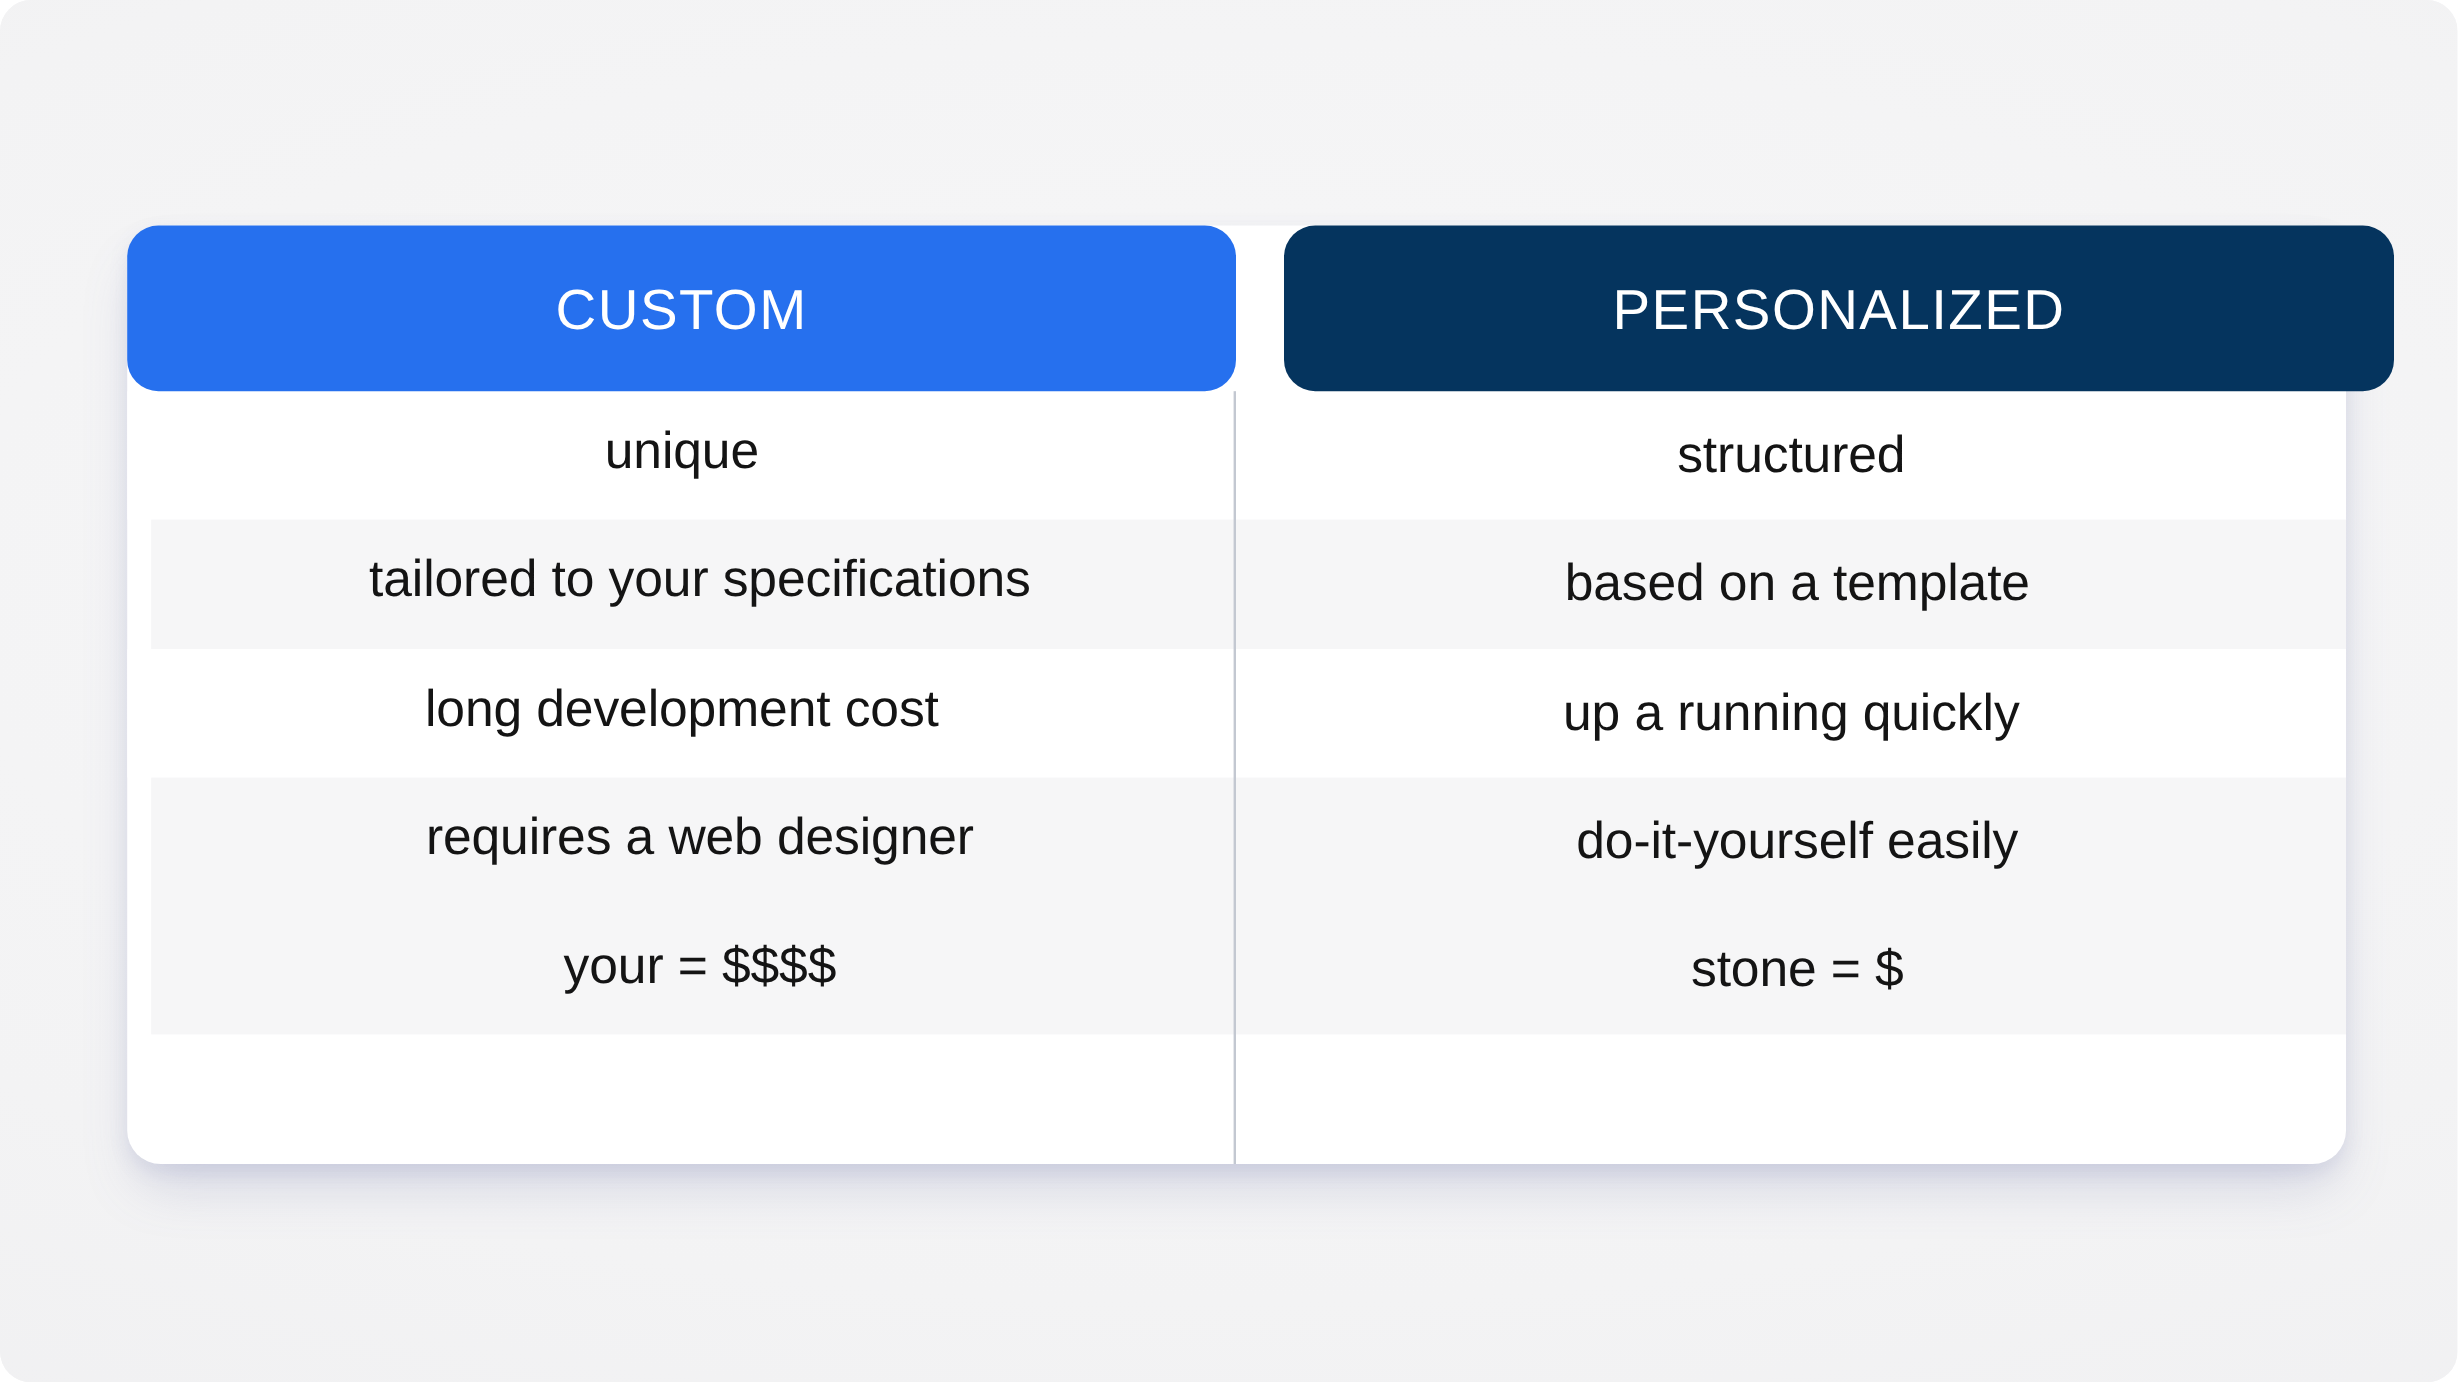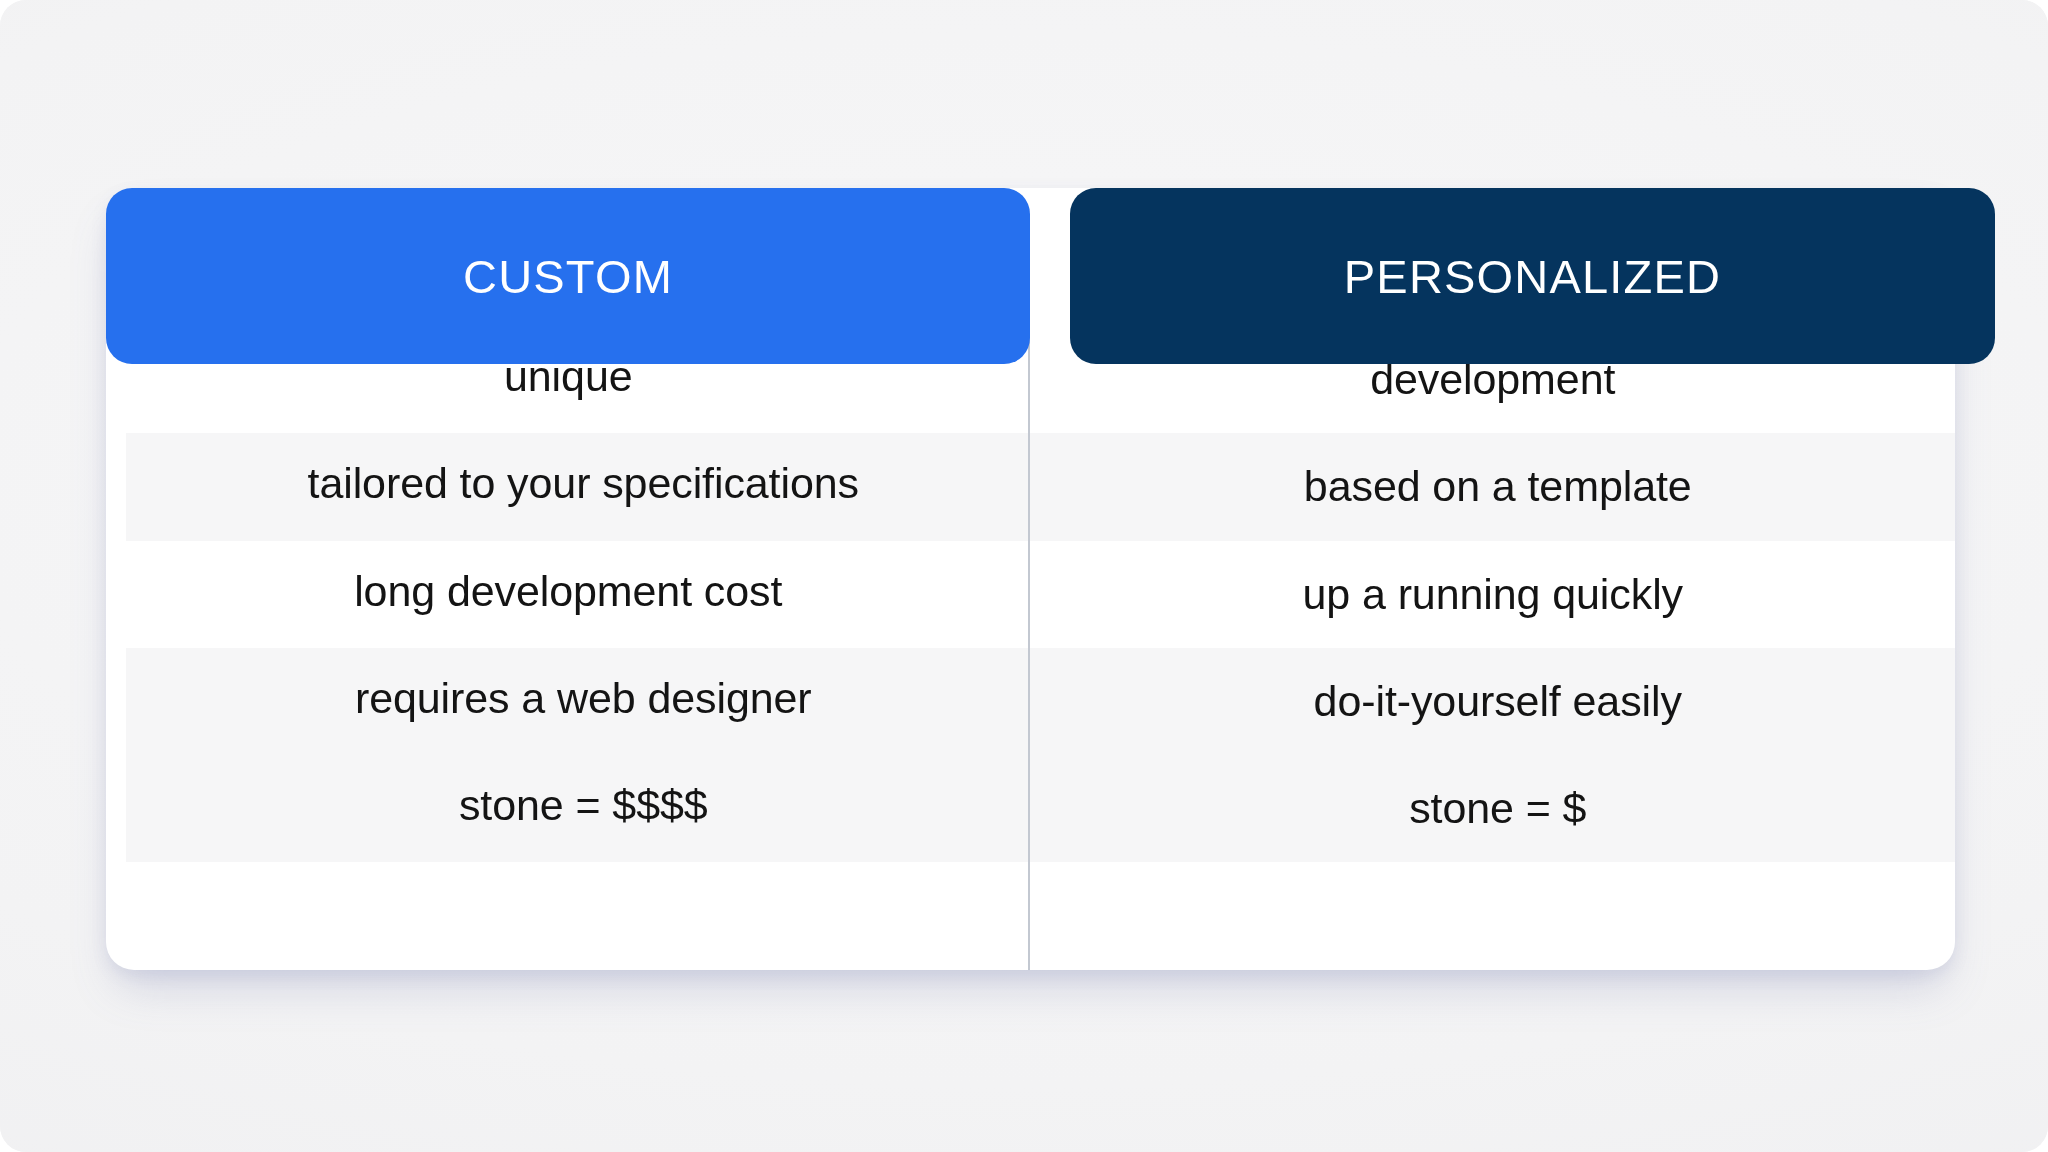--- a/index.html
+++ b/index.html
@@ -91,21 +91,21 @@
     width: 2px;
     height: 644px;
     background: #c3c8d1;
     pointer-events: none;
   }
 
   
   .head-block {
     position: absolute;
     top: 188px;
-    height: 176px;
+    height: 138px;
     display: flex;
     align-items: center;
     justify-content: center;
     border-radius: 26px;
     box-sizing: border-box;
   }
   #head-custom {
     left: 106px;
     width: 924px;
     background: #2670ee;
@@ -129,41 +129,41 @@
 
 <div id="viewport">
   <div id="page-wash"></div>
 
   <div id="card">
 
     <div class="rows-area">
 
       <div class="trow odd">
         <div class="tcell left">unique</div>
-        <div class="tcell right">development</div>
+        <div class="tcell right">structured</div>
       </div>
 
       <div class="trow even">
         <div class="tcell left">tailored to your specifications</div>
         <div class="tcell right">based on a template</div>
       </div>
 
       <div class="trow odd">
         <div class="tcell left">long development cost</div>
         <div class="tcell right">up a running quickly</div>
       </div>
 
       <div class="trow even">
         <div class="tcell left">requires a web designer</div>
         <div class="tcell right">do-it-yourself easily</div>
       </div>
 
 
       <div class="trow even">
-        <div class="tcell left">stone = $$$$</div>
+        <div class="tcell left">your = $$$$</div>
         <div class="tcell right">stone = $</div>
       </div>
 
     </div>
 
     <div id="body-divider"></div>
   </div>
 
   <div class="head-block" id="head-custom">
     <span class="head-label">CUSTOM</span>

